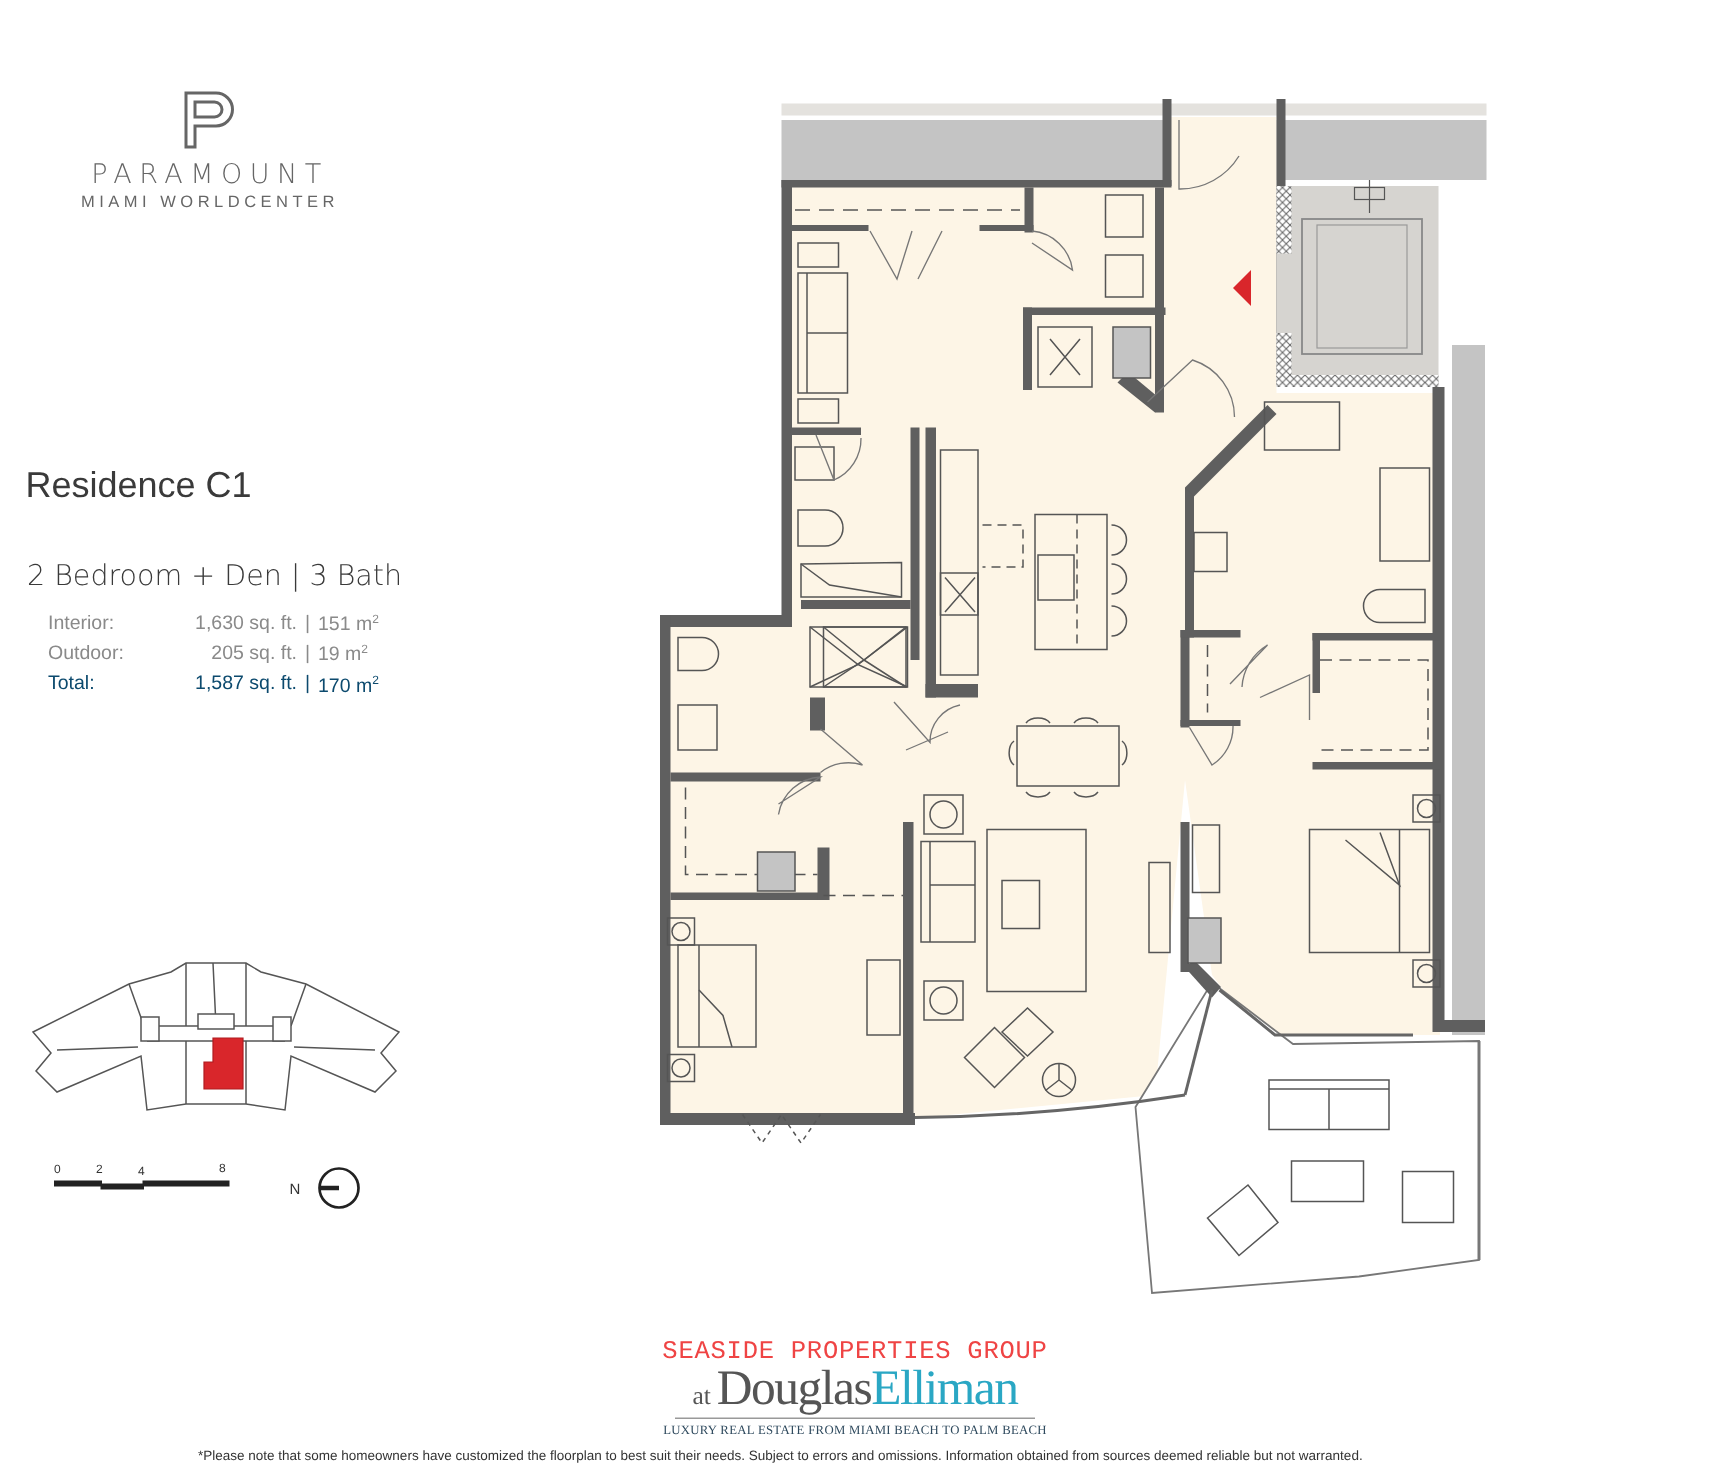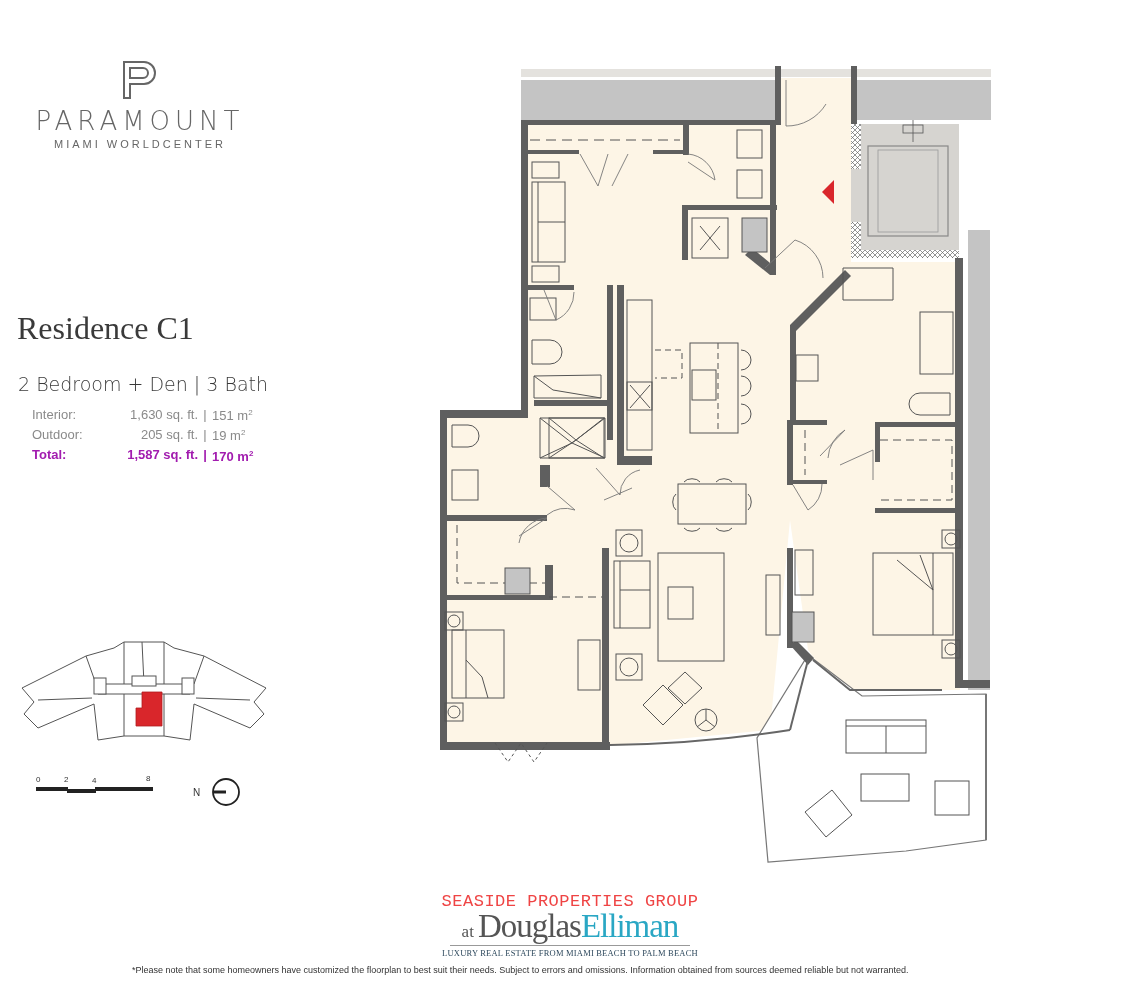--- a/index.html
+++ b/index.html
@@ -1,33 +1,33 @@
 <!DOCTYPE html>
 <html><head>
 <meta charset="utf-8">
 <style>
   html, body { margin: 0; padding: 0; background: #ffffff; }
   body { width: 1140px; height: 986px; position: relative; overflow: hidden; font-family: "Liberation Sans", sans-serif; color: #333; }
 
   
   .brand { position: absolute; left: 0; top: 60px; width: 280px; text-align: center; }
   .brand-logo-mark { display: block; margin: 0 auto; }
-  .brand-name { font-family: "DejaVu Sans", sans-serif; font-size: 26px; letter-spacing: 5px; color: #666; margin-top: 6px; font-weight: 300; }
+  .brand-name { font-family: "DejaVu Sans", sans-serif; font-size: 18px; letter-spacing: 5px; color: #666; margin-top: 6px; font-weight: 300; }
   .brand-sub { font-size: 11px; letter-spacing: 3px; color: #666; margin-top: 2px; }
 
   
-  .res-title { position: absolute; left: 17px; top: 310px; font-size: 32px; color: #3a3a3a; font-family: Liberation Serif, serif; font-weight: 300; }
+  .res-title { position: absolute; left: 17px; top: 310px; font-size: 24px; color: #3a3a3a; font-family: Liberation Sans, sans-serif; font-weight: 300; }
   .res-config { position: absolute; left: 18px; top: 373px; font-size: 19px; color: #3a3a3a; font-family: "DejaVu Sans", sans-serif; font-weight: 300; }
   .area-table { position: absolute; left: 32px; top: 404px; border-collapse: collapse; font-size: 13px; color: #8a8a8a; }
   .area-table td { padding: 0; line-height: 17px; }
   .area-table td.lbl { width: 86px; }
   .area-table td.sqft { width: 80px; text-align: right; }
   .area-table td.sep { width: 14px; text-align: center; }
   .area-table td.m2 { width: 62px; text-align: left; }
-  .area-table tr.total td { color: #a21caf; font-weight: bold; }
+  .area-table tr.total td { color: #0c4a6e; }
   sup { font-size: 8px; }
 
   
   .keyplan { position: absolute; left: 14px; top: 628px; }
   .scale { position: absolute; left: 34px; top: 772px; }
   .compass { position: absolute; left: 190px; top: 776px; }
 
   
   .floorplan { position: absolute; left: 430px; top: 66px; }
 

